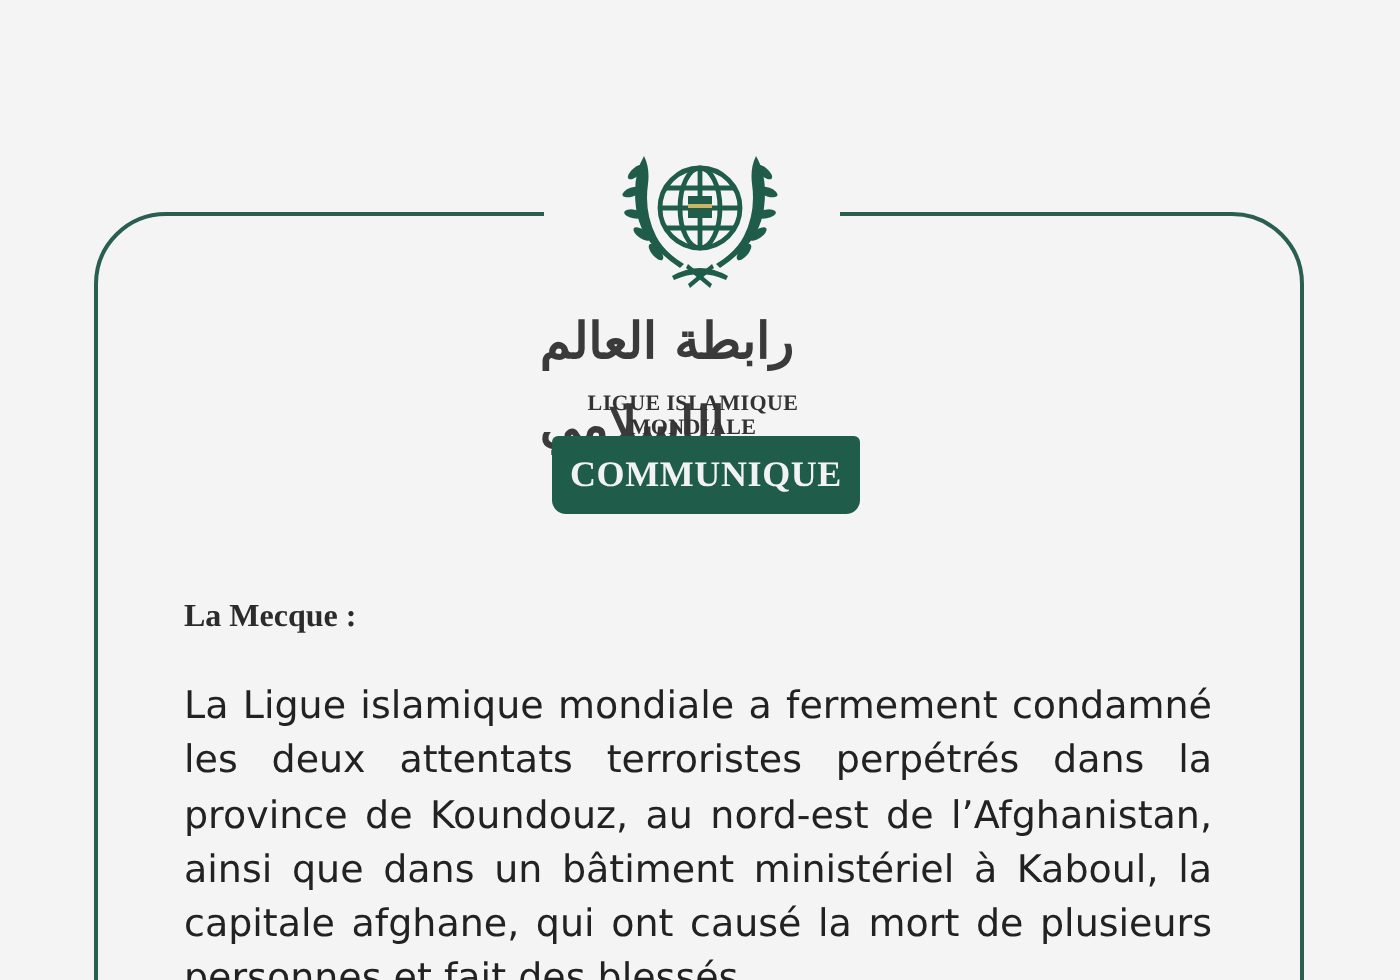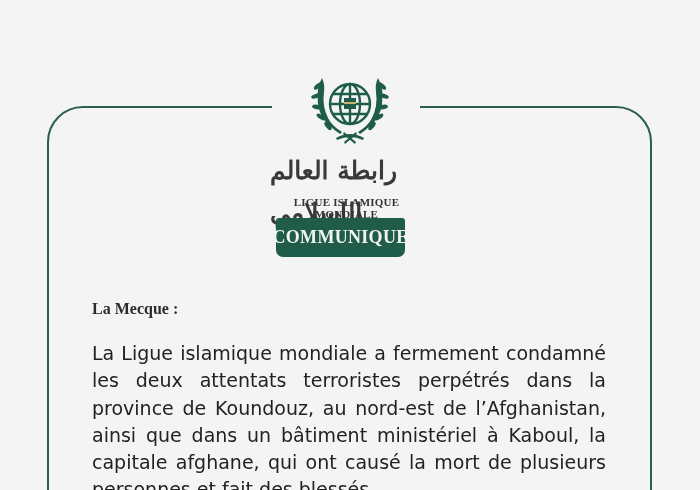--- a/index.html
+++ b/index.html
@@ -24,21 +24,21 @@
       position:absolute; left:270px; top:150px; width:165px; text-align:left;
       font-family: "DejaVu Serif", serif; font-size:25px; color:#3a3a3a;
       line-height:42px; direction:rtl; letter-spacing:-1px;font-weight:bold;
     }
     .org-fr {
       position:absolute; left:264px; top:196px; width:165px; text-align:center;
       font-family: "Liberation Serif", serif; font-weight:bold; font-size:11px;
       color:#333; letter-spacing:0.2px;
     }
     .badge {
-      position:absolute; left:276px; top:218px; width:129px; height:39px;
+      position:absolute; left:276px; top:218px; width:154px; height:39px;
       background:#1f5c49; border-radius:3px 3px 7px 7px;
       display:flex; align-items:center; justify-content:center;
       color:#f2f2f2; font-family: "Liberation Serif", serif; font-weight:bold;
       font-size:18px; letter-spacing:0.3px;
     }
     .dateline {
       position:absolute; left:92px; top:300px;
       font-family: "Liberation Serif", serif; font-weight:bold; font-size:16px;
       color:#2b2b2b;
     }

